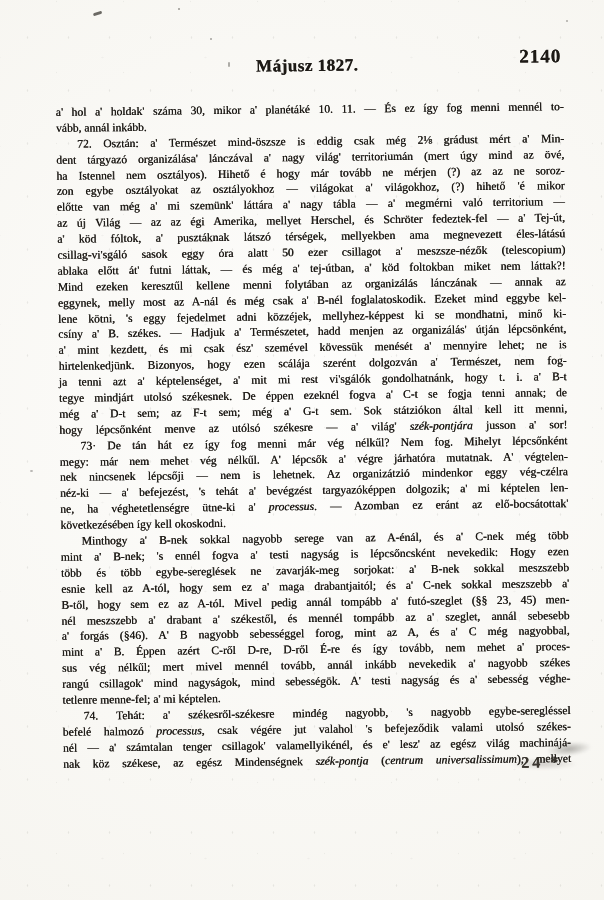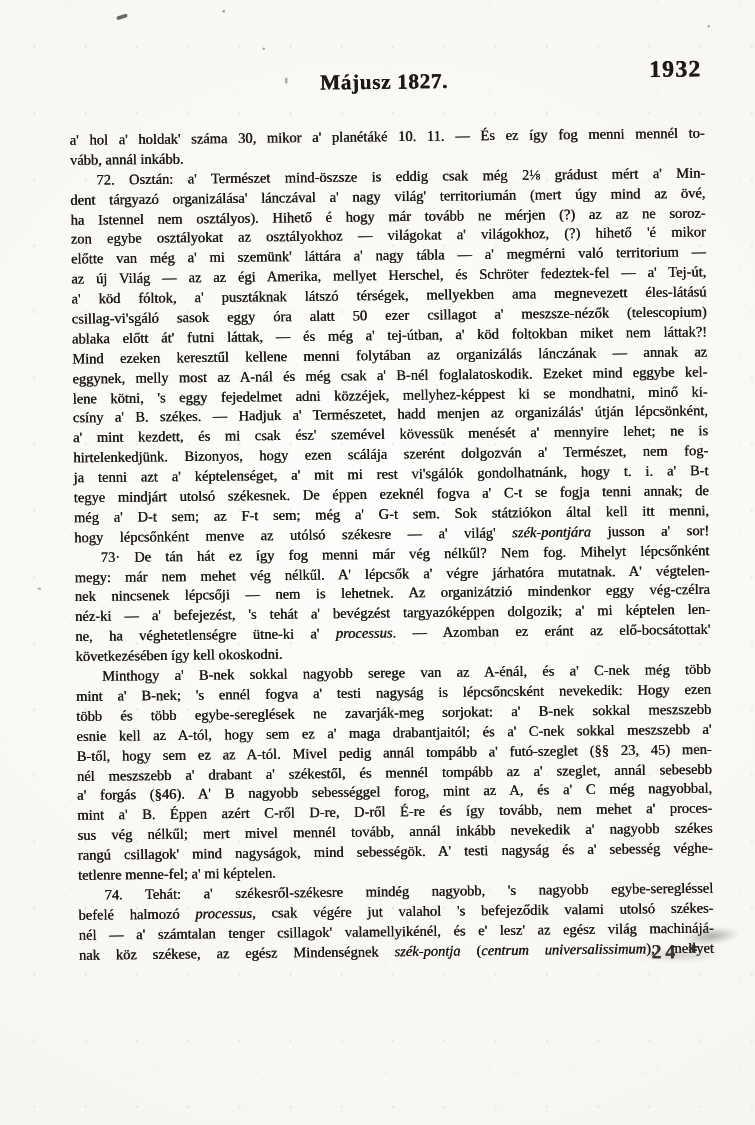--- a/index.html
+++ b/index.html
@@ -74,21 +74,21 @@
   <div class="speck s1"></div>
   <div class="speck s2"></div>
   <div class="speck s3"></div>
   <div class="speck s4"></div>
   <div class="speck s5"></div>
   <div class="speck s6"></div>
 
   <div class="text-block">
     <div class="header">
       <div class="title">Májusz 1827.</div>
-      <div class="pageno">1932</div>
+      <div class="pageno">2140</div>
     </div>
     <div class="lines">
         <div class="line"><span>a' hol a' holdak' száma 30, mikor a' planétáké 10. 11. — És ez így fog menni mennél to-</span></div>
         <div class="line noj"><span>vább, annál inkább.</span></div>
         <div class="line ind"><span>72. Osztán: a' Természet mind-öszsze is eddig csak még 2⅛ grádust mért a' Min-</span></div>
         <div class="line"><span>dent tárgyazó organizálása' lánczával a' nagy világ' territoriumán (mert úgy mind az övé,</span></div>
         <div class="line"><span>ha Istennel nem osztályos). Hihető é hogy már tovább ne mérjen (?) az az ne soroz-</span></div>
         <div class="line"><span>zon egybe osztályokat az osztályokhoz — világokat a' világokhoz, (?) hihető 'é mikor</span></div>
         <div class="line"><span>előtte van még a' mi szemünk' láttára a' nagy tábla — a' megmérni való territorium —</span></div>
         <div class="line"><span>az új Világ — az az égi Amerika, mellyet Herschel, és Schröter fedeztek-fel — a' Tej-út,</span></div>

